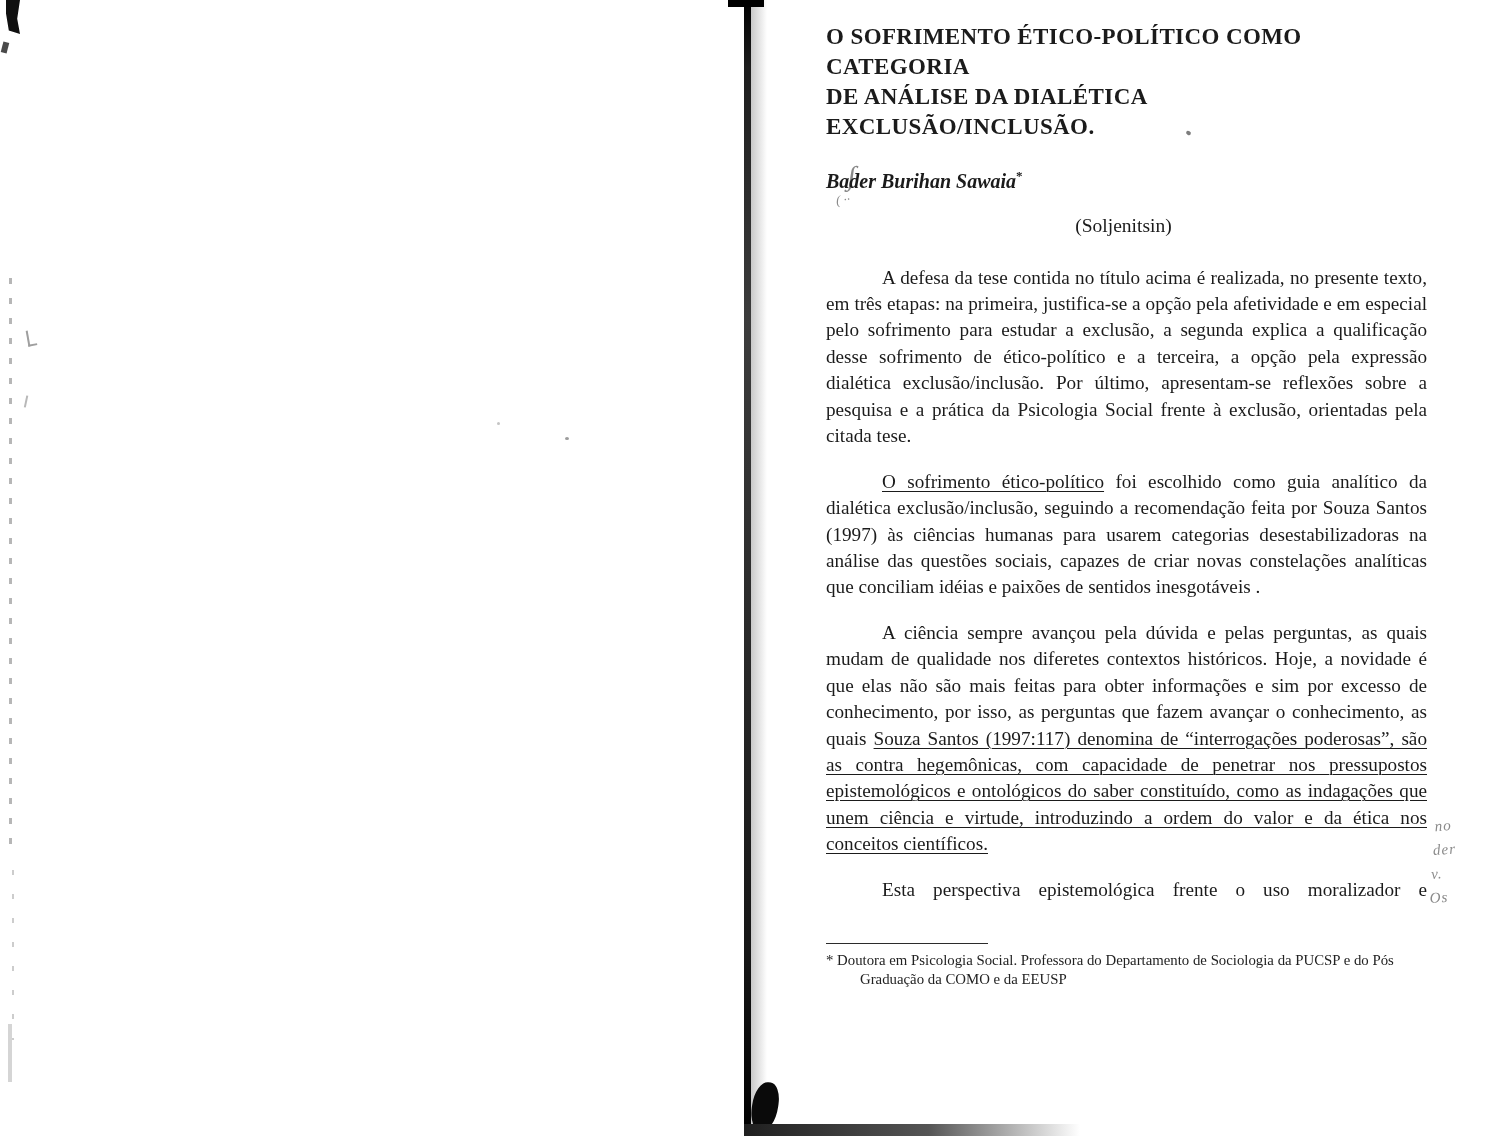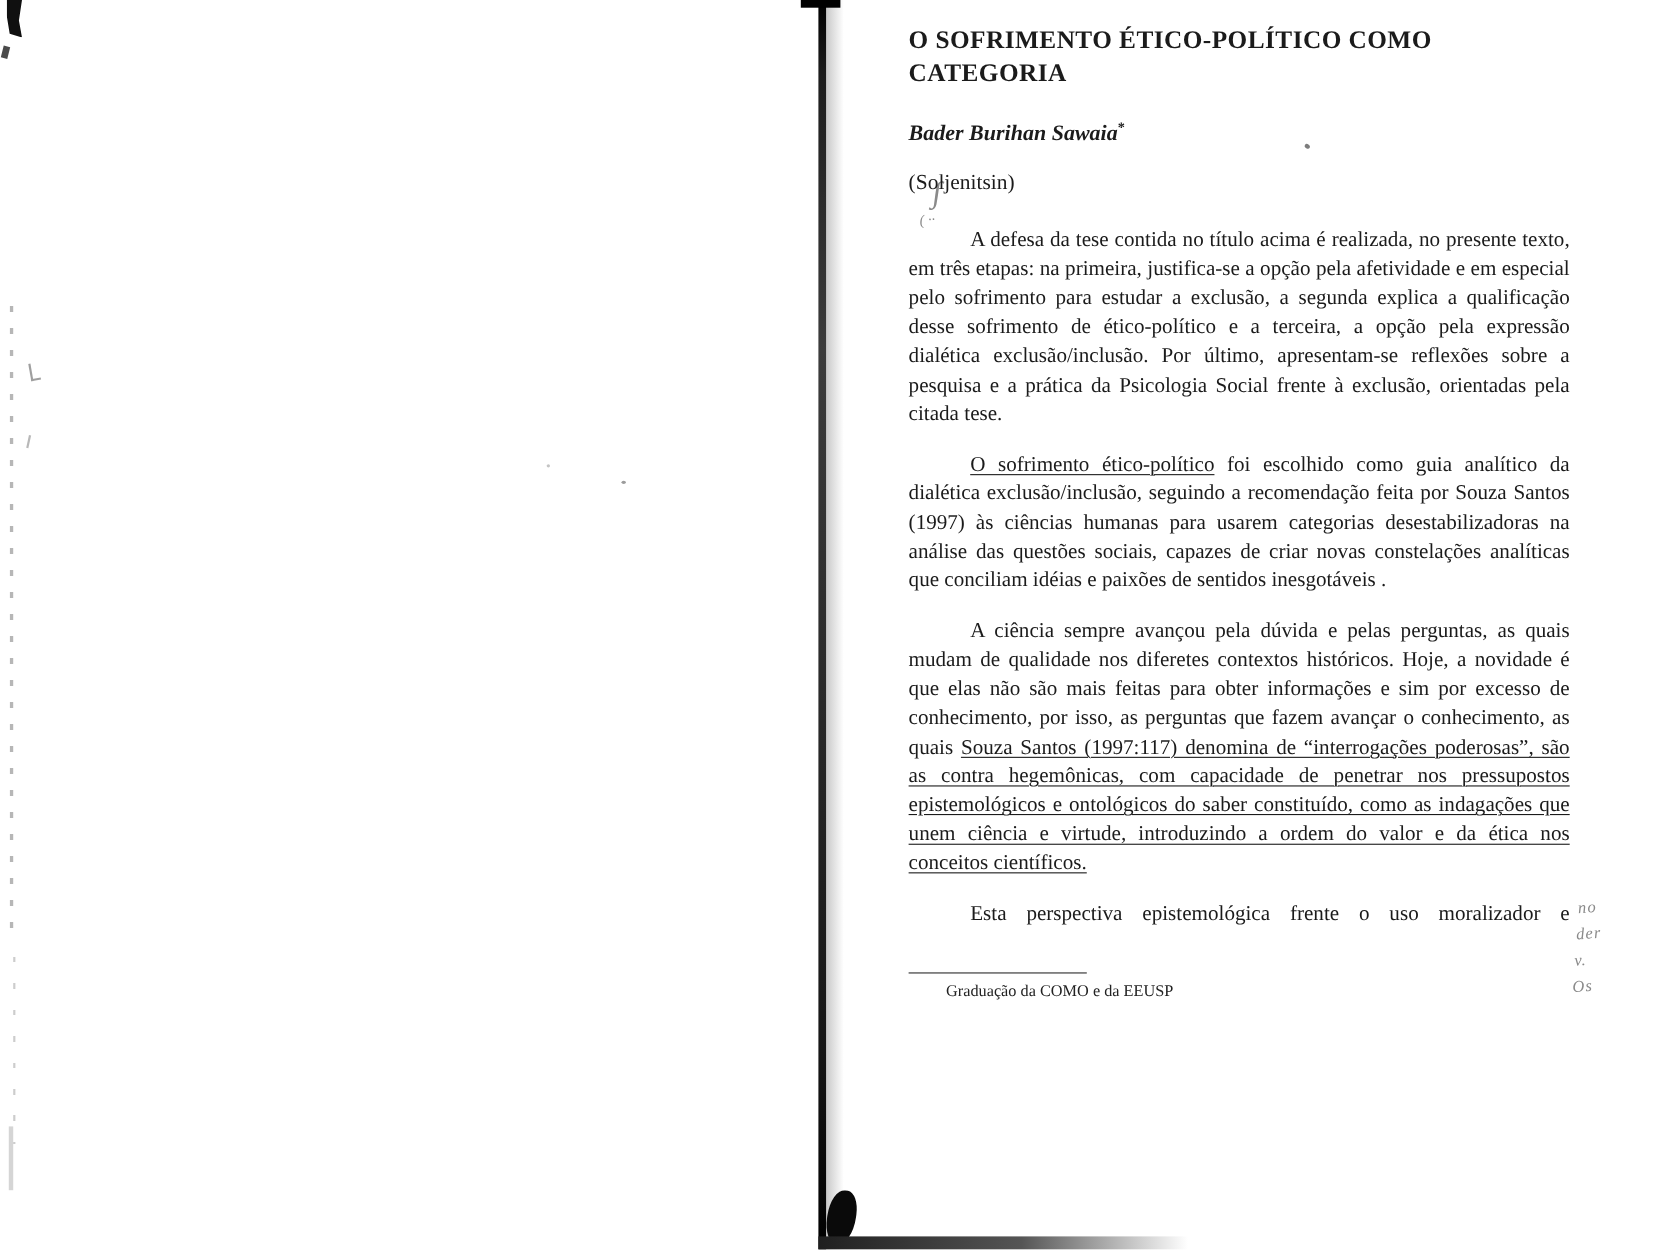--- a/index.html
+++ b/index.html
@@ -26,21 +26,21 @@
     font-style:italic; font-weight:bold;
     font-size:20px;
   }
   .author sup { font-size:13px; font-style:normal; }
   .quote {
     margin:40px 0 0 60px; width:539px;
     font-style:italic; font-size:19px; line-height:27px;
     text-align:justify;
   }
   .attribution {
-    margin-top:22px; text-align:left;
+    margin-top:22px; text-align:center;
     font-size:19.5px; padding-right:6px;
   }
   .body-par {
     margin-top:18px;
     font-size:19.2px; line-height:26.4px;
     text-align:justify; text-indent:56px;
   }
   .body-par.first { margin-top:28px; }
   .body-par.force-justify { text-align-last:justify; }
   .u { text-decoration:underline; text-underline-offset:3px; text-decoration-thickness:1.3px; }
@@ -138,35 +138,40 @@
   <div>no</div>
   <div>der</div>
   <div>v.</div>
   <div>Os</div>
 </div>
 
 <div class="text-col">
 
   <h1 class="title">
     <span>O SOFRIMENTO ÉTICO-POLÍTICO COMO CATEGORIA</span><br>
+    <span>DE ANÁLISE DA DIALÉTICA EXCLUSÃO/INCLUSÃO.</span>
   </h1>
 
   <div class="author">
     <span>Bader Burihan Sawaia</span><sup>*</sup>
   </div>
 
 
   <div class="attribution">(Soljenitsin)</div>
 
   <p class="body-par first"><span>A defesa da tese contida no título acima é realizada, no presente texto, em três etapas: na primeira, justifica-se a opção pela afetividade e em especial pelo sofrimento para estudar a exclusão, a segunda explica a qualificação desse sofrimento de ético-político e a terceira, a opção pela expressão dialética exclusão/inclusão. Por último, apresentam-se reflexões sobre a pesquisa e a prática da Psicologia Social frente à exclusão, orientadas pela citada tese.</span></p>
 
   <p class="body-par"><span class="u">O sofrimento ético-político</span><span> foi escolhido como guia analítico da dialética exclusão/inclusão, seguindo a recomendação feita por Souza Santos (1997) às ciências humanas para usarem categorias desestabilizadoras na análise das questões sociais, capazes de criar novas constelações analíticas que  conciliam idéias e paixões de sentidos inesgotáveis .</span></p>
 
   <p class="body-par"><span>A ciência sempre avançou pela dúvida e pelas perguntas, as quais mudam de qualidade nos diferetes contextos históricos. Hoje, a novidade é que elas não são mais feitas para obter informações e sim por excesso de conhecimento, por isso, as perguntas que fazem avançar o conhecimento, as quais </span><span class="u">Souza Santos (1997:117)  denomina de “interrogações poderosas”, são as contra hegemônicas, com capacidade de penetrar nos pressupostos epistemológicos e ontológicos do saber constituído, como as indagações que unem ciência e virtude, introduzindo a ordem do valor e da ética nos conceitos científicos.</span></p>
 
   <p class="body-par force-justify"><span>Esta perspectiva epistemológica frente o uso moralizador e</span></p>
 
   <div class="footnote">
     <div class="footnote-rule"></div>
+    <div>
+      <span class="fn-mark">*</span>
+      <span>Doutora em Psicologia Social. Professora do Departamento de Sociologia da PUCSP e do Pós</span>
+    </div>
     <div class="fn-line2">Graduação da COMO e da EEUSP</div>
   </div>
 
 </div>
 
 </body></html>

